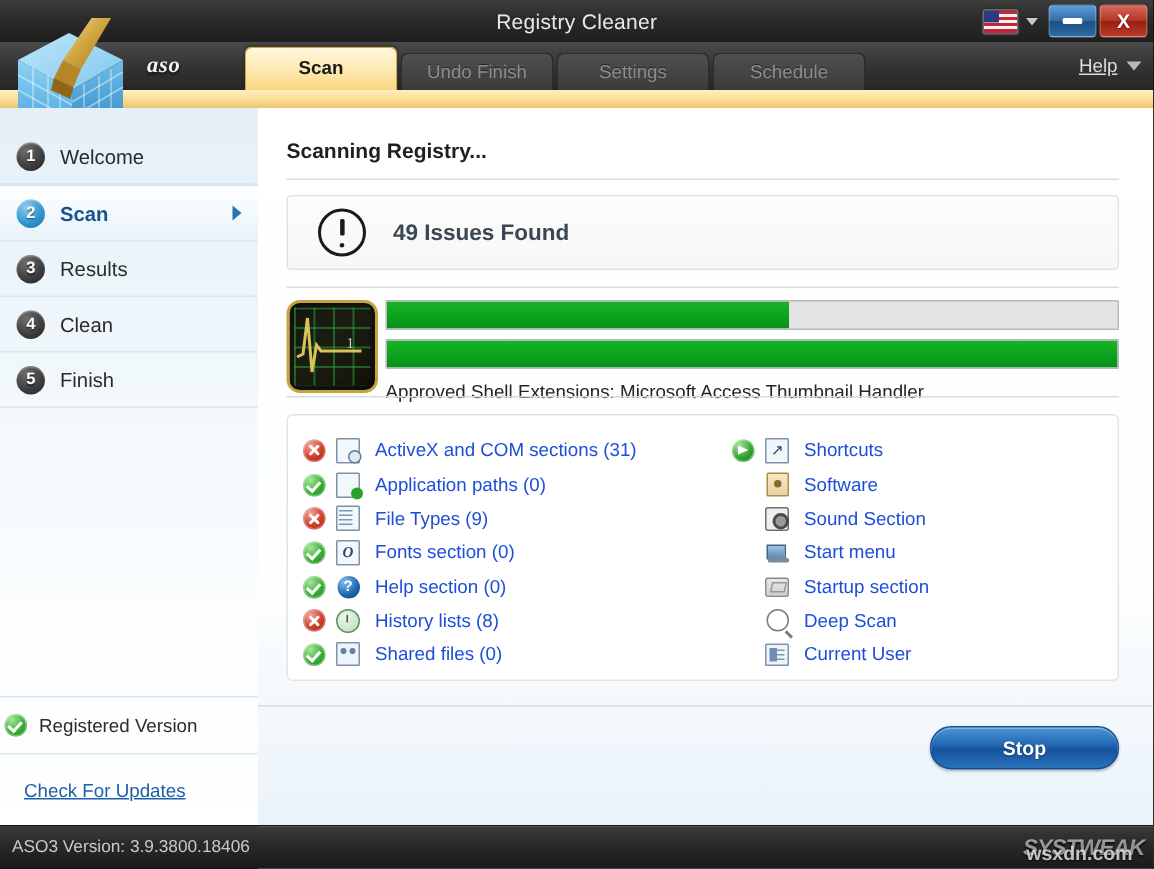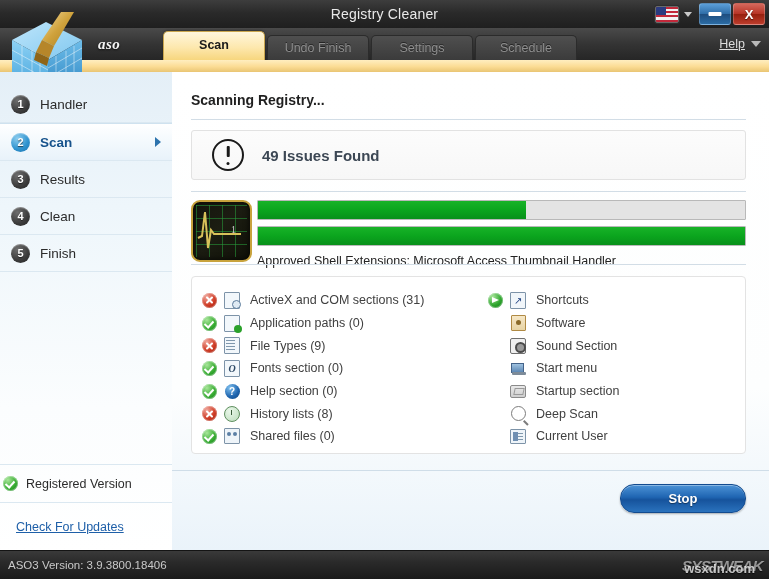--- a/index.html
+++ b/index.html
@@ -240,21 +240,21 @@
   .col.left{left:10px;width:285px;}
   .col.right{left:296px;width:250px;}
   .citem{height:22.7px;display:flex;align-items:center;}
   .cstatus{width:22px;flex:0 0 22px;display:flex;align-items:center;}
   .cstatus.blank{}
   .cico{
     width:16px;height:16px;flex:0 0 16px;margin-right:10px;position:relative;
     display:flex;align-items:center;justify-content:center;
     font-size:10px;color:#34506b;
   }
-  .clabel{font-size:12.5px;color:#404040;white-space:nowrap;}
+  .clabel{font-size:12.5px;color:#1d4ed8;white-space:nowrap;}
 
   
   .ic-base{width:14px;height:15px;border:1px solid #7d93a8;background:#f2f7fb;border-radius:1px;}
   .ic-mag{position:absolute;right:-1px;bottom:-1px;width:7px;height:7px;border:1.5px solid #5a7a9a;border-radius:50%;background:#dfeaf3;}
   .ic-greenchk{position:absolute;right:-2px;bottom:-2px;width:8px;height:8px;border-radius:50%;background:#2aa12a;}
   .ic-lines{position:absolute;left:2px;top:2px;width:9px;height:1px;background:#8098ad;box-shadow:0 3px 0 #8098ad,0 6px 0 #8098ad,0 9px 0 #8098ad;}
   .ic-o{font-family:"Liberation Serif",serif;font-style:italic;font-weight:bold;font-size:10px;color:#2e4a66;}
   .ic-help{width:15px;height:15px;border-radius:50%;background:radial-gradient(circle at 32% 26%,#7fc0ef 0%,#1d63ad 60%,#11447c 100%);
     color:#fff;font-size:10px;font-weight:bold;display:flex;align-items:center;justify-content:center;}
   .ic-clock{width:14px;height:14px;border-radius:50%;border:1.5px solid #5f8f5f;background:radial-gradient(circle at 35% 30%,#e9f7e9,#bcdcbc);position:relative;}
@@ -378,21 +378,21 @@
     <polygon points="57,2 70,2 50,36 38,30" fill="url(#brush)"></polygon>
     <polygon points="50,36 38,30 32,42 45,48" fill="#b6862a"></polygon>
     <polygon points="45,48 32,42 30,50 43,56" fill="#8f6518"></polygon>
   </svg>
 
   <div class="sidebar">
     <div class="nav">
 
       <div class="navitem">
         <span class="badge">1</span>
-        <span class="navlabel">Handler</span>
+        <span class="navlabel">Welcome</span>
       </div>
 
       <div class="navitem active">
         <span class="badge">2</span>
         <span class="navlabel">Scan</span>
         <span class="navchev"></span>
       </div>
 
       <div class="navitem">
         <span class="badge">3</span>

